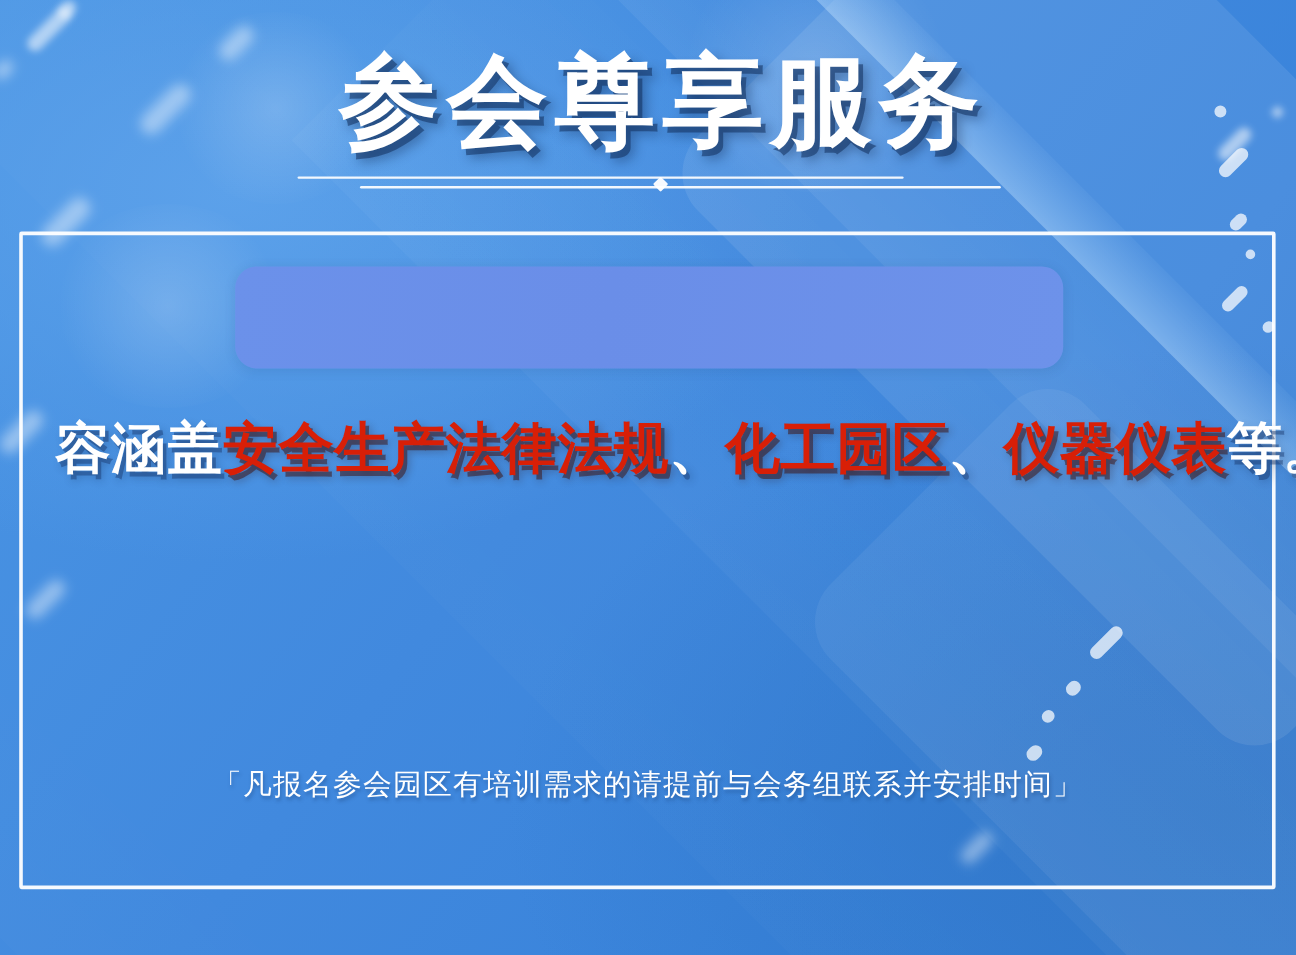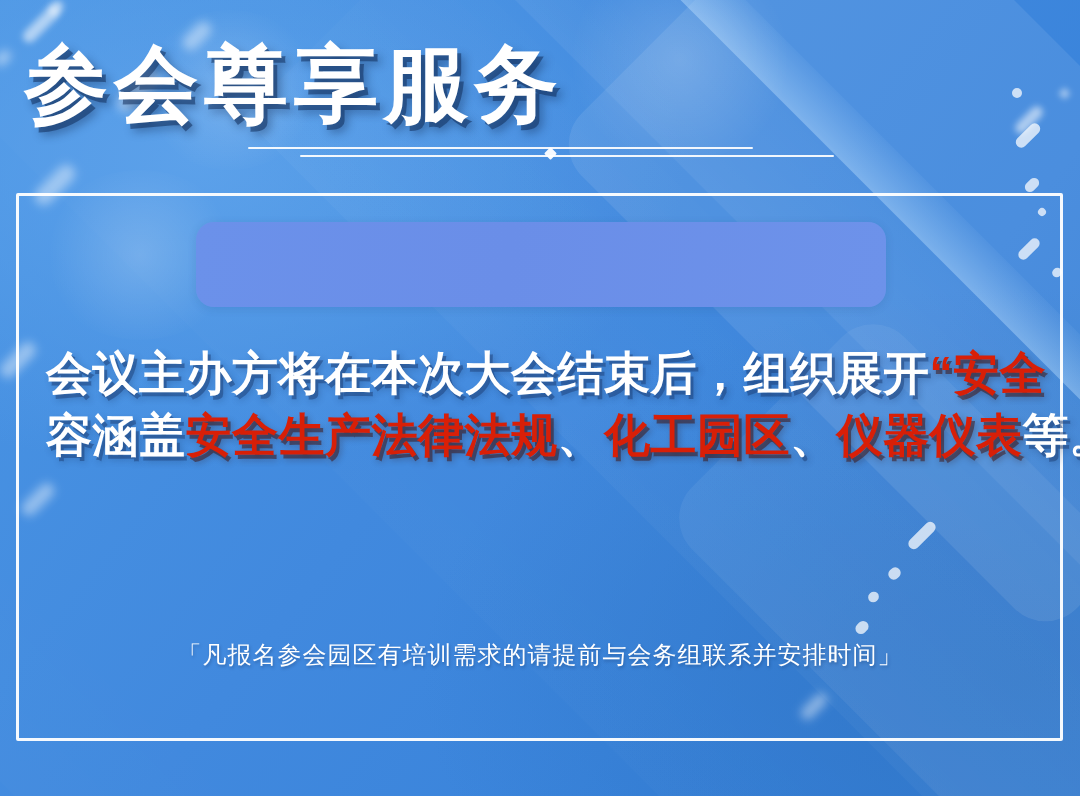--- a/index.html
+++ b/index.html
@@ -67,20 +67,21 @@
     pointer-events: none;
   }
   .dash.blur { filter: blur(3.2px); background: rgba(255,255,255,0.55); }
   .dash.soft { filter: blur(5px);   background: rgba(255,255,255,0.42); }
 
   
   .poster-title {
     position: absolute;
     left: 0; right: 0;
     top: 36px;
+    text-align: center;
     font-size: 84px;
     line-height: 96px;
     font-weight: 700;
     letter-spacing: 6px;
     color: #ffffff;
     text-shadow:
       4px 5px 0 rgba(18,48,92,0.55),
       7px 8px 10px rgba(12,36,74,0.40);
     white-space: nowrap;
     padding-left: 24px;
@@ -239,18 +240,17 @@
     <div class="ln ln-top"></div>
     <div class="ln ln-bot"></div>
     <div class="diamond"></div>
   </div>
 
   <div class="card-frame"></div>
 
   <div class="subtitle-badge"></div>
 
   <div class="body-block">
-    <div class="body-line"><span>会议主办方将在本次大会结束后，组织展开</span><span class="hl">“安全</span></div>
     <div class="body-line"><span>容涵盖</span><span class="hl">安全生产法律法规</span><span>、</span><span class="hl">化工园区</span><span>、</span><span class="hl">仪器仪表</span><span>等。</span></div>
   </div>
 
   <div class="footnote">「凡报名参会园区有培训需求的请提前与会务组联系并安排时间」</div>
 </div>
 
 </body></html>

